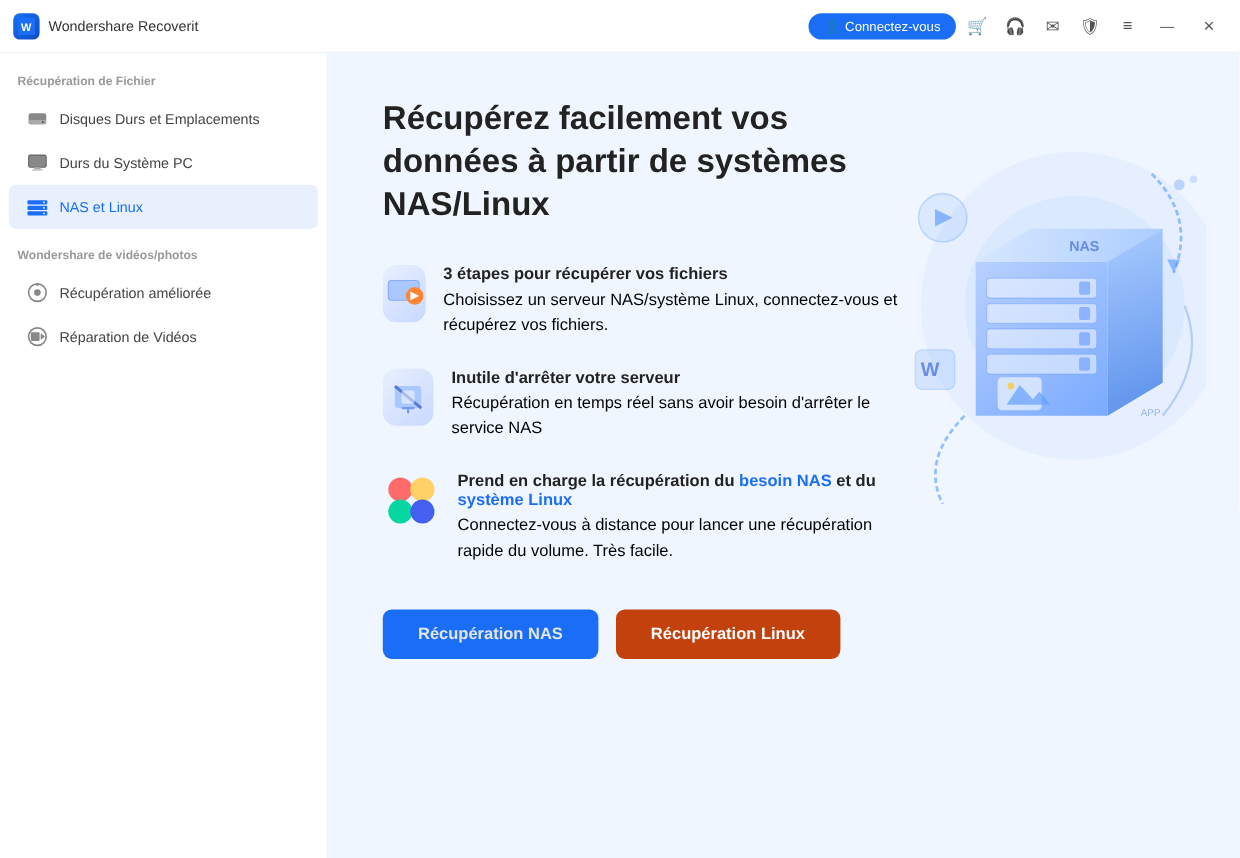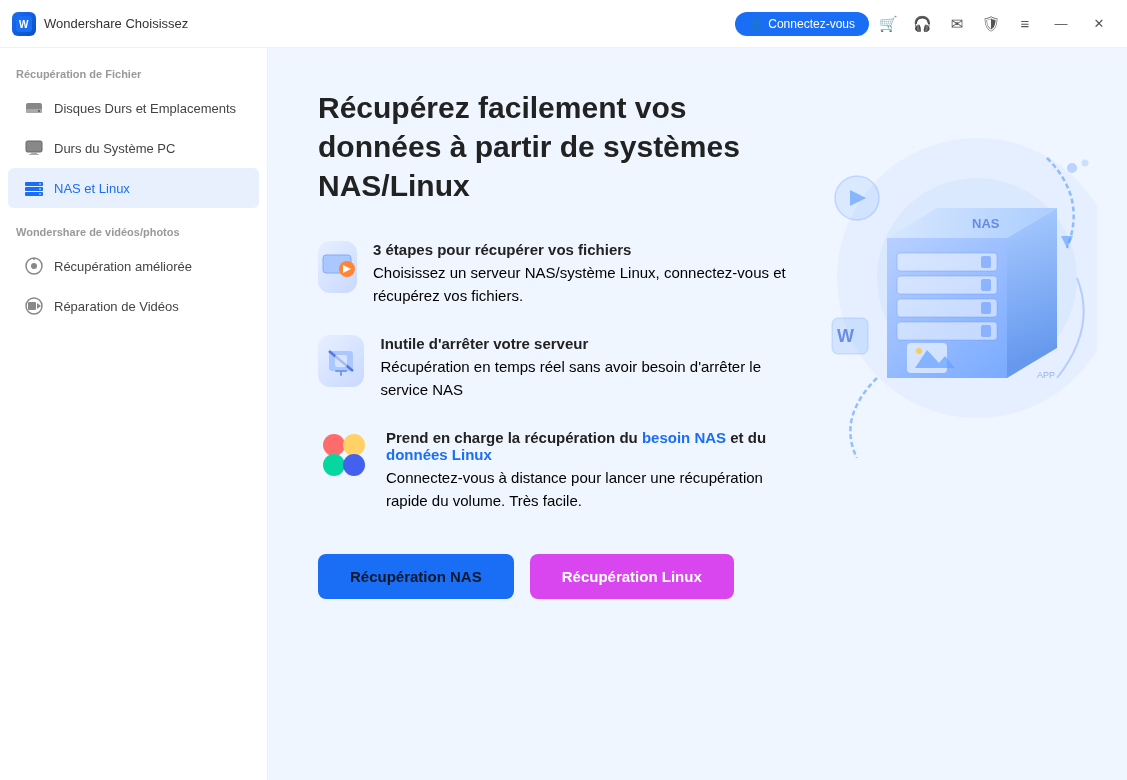--- a/index.html
+++ b/index.html
@@ -89,21 +89,21 @@
 
     
     .main-layout {
       display: flex;
       flex: 1;
       overflow: hidden;
     }
 
     
     .sidebar {
-      width: 268px;
+      width: 298px;
       background: #fff;
       padding: 20px 0;
       border-right: 1px solid #f0f0f0;
       flex-shrink: 0;
     }
     .sidebar-section-label {
       font-size: 11px;
       color: #999;
       font-weight: 600;
       padding: 0 16px 8px 16px;
@@ -182,30 +182,30 @@
     }
 
     
     .buttons-row {
       display: flex;
       gap: 16px;
       margin-top: 42px;
     }
     .btn-nas {
       background: #1a6ef5;
-      color: #0f172a;
+      color: #e5e5e5;
       border: none;
       border-radius: 8px;
       padding: 14px 32px;
       font-size: 15px;
       font-weight: 600;
       cursor: pointer;
     }
     .btn-linux {
-      background: #d946ef;
+      background: #c2410c;
       color: white;
       border: none;
       border-radius: 8px;
       padding: 14px 32px;
       font-size: 15px;
       font-weight: 600;
       cursor: pointer;
     }
 
     
@@ -242,21 +242,21 @@
 <body>
 
 <div class="titlebar">
   <div class="titlebar-left">
     <div class="app-logo">
       <svg width="16" height="16" viewBox="0 0 16 16" fill="none">
         <rect width="16" height="16" rx="3" fill="#1a6ef5"></rect>
         <text x="3" y="12" font-size="10" fill="white" font-weight="bold">W</text>
       </svg>
     </div>
-    <span class="app-title">Wondershare Choisissez</span>
+    <span class="app-title">Wondershare Recoverit</span>
   </div>
   <div class="titlebar-right">
     <button class="btn-connect">
       <span>👤</span>
       <span>Connectez-vous</span>
     </button>
     <div class="titlebar-icon orange">🛒</div>
     <div class="titlebar-icon">🎧</div>
     <div class="titlebar-icon">✉</div>
     <div class="titlebar-icon">🛡</div>
@@ -441,21 +441,21 @@
             <circle cx="36" cy="16" r="11" fill="#ffd166"></circle>
             <circle cx="16" cy="36" r="11" fill="#06d6a0"></circle>
             <circle cx="36" cy="36" r="11" fill="#4361ee"></circle>
           </svg>
         </div>
         <div class="feature-text">
           <div class="feature-title">
             <span>Prend en charge la récupération du </span>
             <a href="#" style="color:#1a6ef5;text-decoration:none;">besoin NAS</a>
             <span> et du </span>
-            <a href="#" style="color:#1a6ef5;text-decoration:none;">données Linux</a>
+            <a href="#" style="color:#1a6ef5;text-decoration:none;">système Linux</a>
           </div>
           <div class="feature-desc">Connectez-vous à distance pour lancer une récupération rapide du volume. Très facile.</div>
         </div>
       </div>
 
     </div>
 
     <div class="buttons-row">
       <button class="btn-nas">Récupération NAS</button>
       <button class="btn-linux">Récupération Linux</button>

